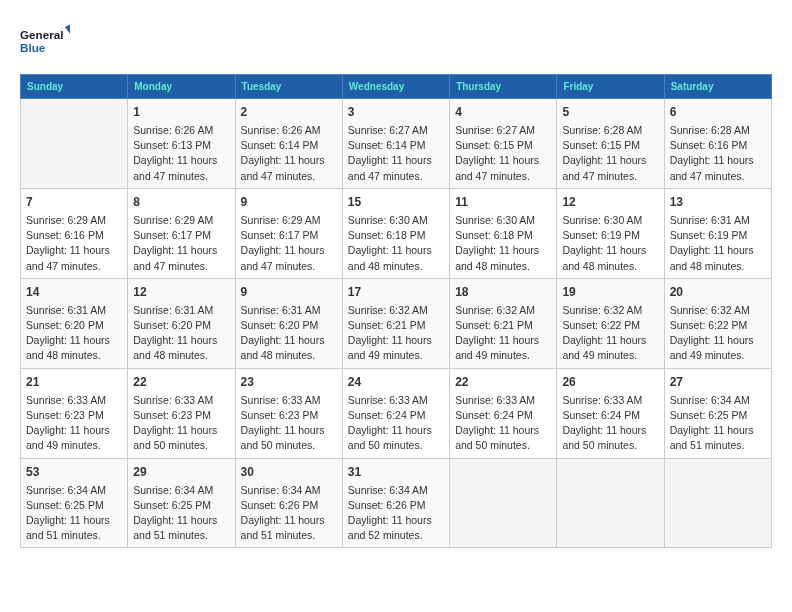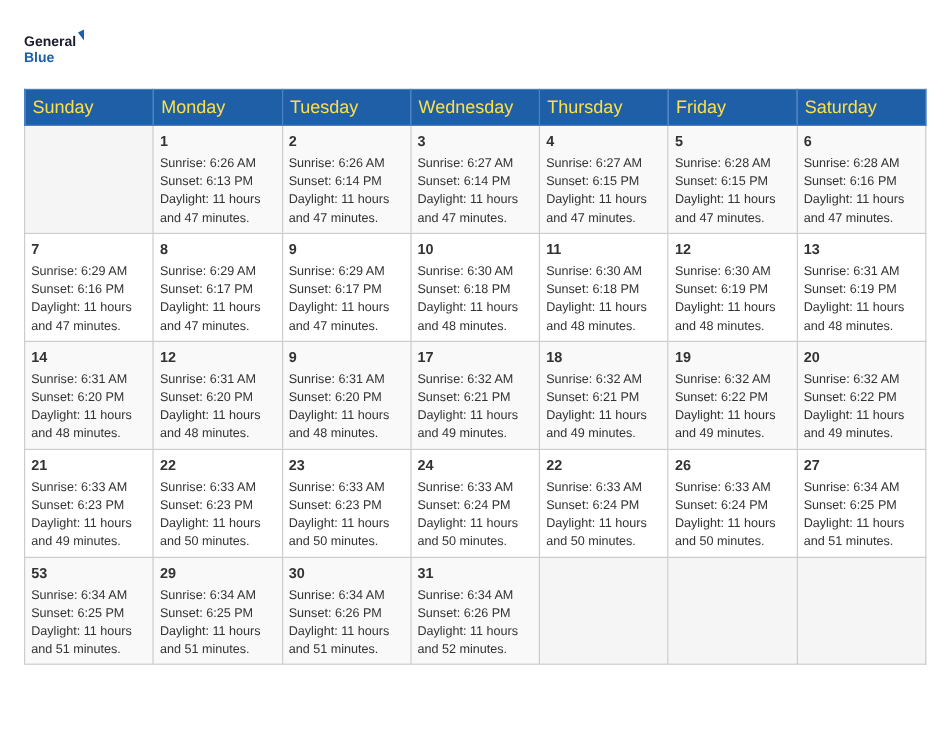--- a/index.html
+++ b/index.html
@@ -33,25 +33,25 @@
       font-size: 15px;
       color: #555;
     }
     table {
       width: 100%;
       border-collapse: collapse;
       font-size: 11px;
     }
     thead tr th {
       background: #1e5fa8;
-      color: #fde047;
+      color: #5eead4;
       padding: 6px 6px;
       text-align: left;
-      font-size: 15px;
-      font-weight: normal;
+      font-size: 10px;
+      font-weight: bold;
       border: 1px solid #4a80c4;
     }
     tbody tr td {
       border: 1px solid #ccc;
       vertical-align: top;
       padding: 4px 5px;
       min-height: 70px;
       width: calc(100% / 7);
       background: #fff;
       color: #333;
@@ -139,21 +139,21 @@
         </td>
         <td>
           <span class="day-num">8</span>
           <div class="day-info">Sunrise: 6:29 AM<br>Sunset: 6:17 PM<br>Daylight: 11 hours<br>and 47 minutes.</div>
         </td>
         <td>
           <span class="day-num">9</span>
           <div class="day-info">Sunrise: 6:29 AM<br>Sunset: 6:17 PM<br>Daylight: 11 hours<br>and 47 minutes.</div>
         </td>
         <td>
-          <span class="day-num">10</span>
+          <span class="day-num">15</span>
           <div class="day-info">Sunrise: 6:30 AM<br>Sunset: 6:18 PM<br>Daylight: 11 hours<br>and 48 minutes.</div>
         </td>
         <td>
           <span class="day-num">11</span>
           <div class="day-info">Sunrise: 6:30 AM<br>Sunset: 6:18 PM<br>Daylight: 11 hours<br>and 48 minutes.</div>
         </td>
         <td>
           <span class="day-num">12</span>
           <div class="day-info">Sunrise: 6:30 AM<br>Sunset: 6:19 PM<br>Daylight: 11 hours<br>and 48 minutes.</div>
         </td>

